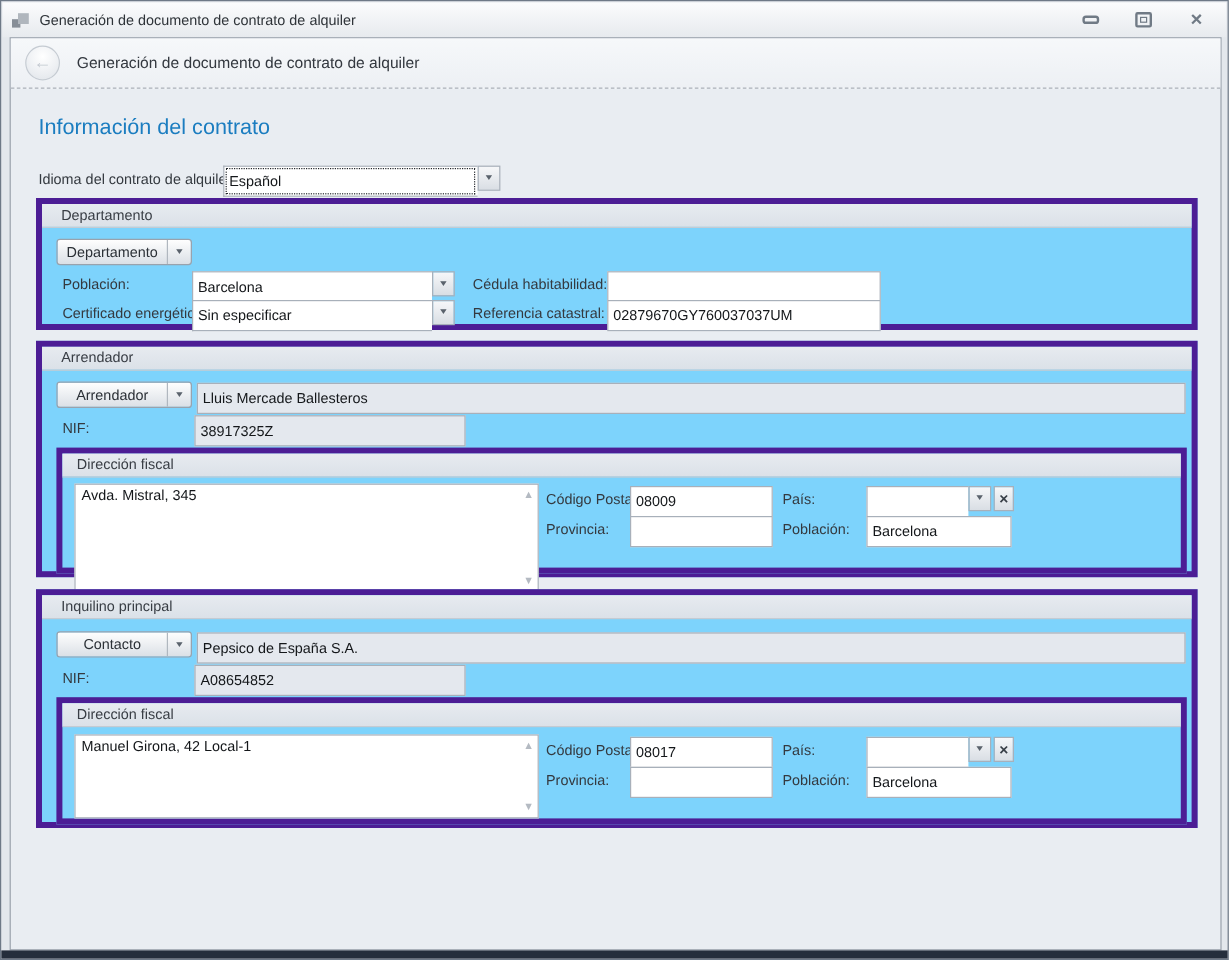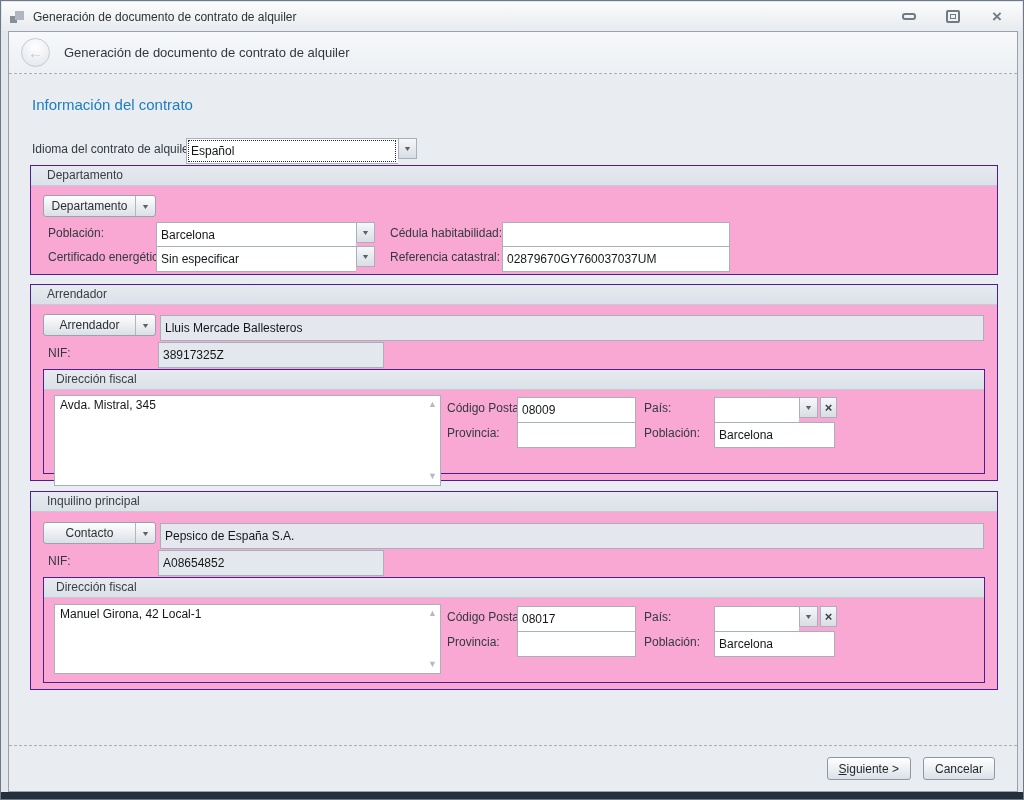--- a/index.html
+++ b/index.html
@@ -23,38 +23,38 @@
   .client{position:absolute;left:7px;top:30px;width:1010px;height:761px;background:#e9edf2;border:1px solid #99a1ab;box-sizing:border-box;}
   .bottom-strip{position:absolute;left:0;bottom:0;width:1024px;height:7px;background:#252e3c;}
 
   
   .hdr{position:absolute;left:0;top:0;width:100%;height:42px;background:linear-gradient(#f6f8fa,#edf0f4);border-bottom:1px dashed #a9afb7;box-sizing:border-box;display:flex;align-items:center;padding-left:12px;}
   .back{width:27px;height:27px;border-radius:50%;border:1px solid #c5cbd2;background:radial-gradient(circle at 50% 30%,#ffffff 0%,#e9ecf0 70%,#dfe3e8 100%);display:flex;align-items:center;justify-content:center;color:#c3c9d0;font-size:15px;font-weight:bold;margin-right:14px;}
   .hdr-title{font-size:13px;color:#33383f;}
 
   
   .content{position:absolute;left:0;top:43px;width:1010px;height:672px;}
-  .heading{position:absolute;left:23px;top:21px;font-size:15px;color:#1b7dc0;}
+  .heading{position:absolute;left:23px;top:21px;font-size:18px;color:#1b7dc0;}
   .lbl{position:absolute;font-size:12px;color:#34393f;white-space:nowrap;}
 
   .txt,.ro-field,.combo-editor{font-family:"Liberation Sans",sans-serif;font-size:12px;color:#14171a;border:1px solid #a8b0ba;box-sizing:border-box;height:21px;padding:12px 4px;}
   .txt{background:#ffffff;position:absolute;}
   .ro-field{background:#e4e8ee;position:absolute;}
 
   .combo{position:absolute;display:flex;height:21px;}
   .combo-editor{flex:1;background:#fff;border-right:none;min-width:0;}
   .combo-editor.dotted{outline:1px dotted #23272c;outline-offset:-3px;}
   .combo-arrow{width:19px;height:21px;background:linear-gradient(#f6f7f9,#d9dee4);border:1px solid #a8b0ba;display:flex;align-items:center;justify-content:center;box-sizing:border-box;}
   .combo-arrow span,.split-arrow span{font-size:7px;color:#5a626c;transform:scaleX(1.3);}
 
   .split-btn{position:absolute;display:flex;height:22px;border:1px solid #99a2ad;border-radius:3px;background:linear-gradient(#fefefe,#dbe0e6);overflow:hidden;box-sizing:border-box;cursor:default;}
   .split-main{flex:1;text-align:center;font-size:12px;color:#2b3036;line-height:20px;padding:0 6px;white-space:nowrap;}
   .split-arrow{width:19px;border-left:1px solid #b0b7bf;display:flex;align-items:center;justify-content:center;}
 
-  .grp{position:absolute;border:1px solid #4c1d95;background:#f9a8d4;box-sizing:border-box;}
+  .grp{position:absolute;border:5px solid #4c1d95;background:#7dd3fc;box-sizing:border-box;}
   .grp-hd{height:19px;background:linear-gradient(#e7ebf0,#dbe1e8);border-bottom:1px solid #c4cbd3;font-size:12px;color:#383d44;line-height:18px;padding-left:16px;}
   .subgrp .grp-hd{padding-left:12px;}
 
   .ta-wrap{position:absolute;background:#fff;border:1px solid #a8b0ba;box-sizing:border-box;}
   .ta-wrap textarea{width:100%;height:100%;border:none;outline:none;resize:none;background:transparent;font-family:"Liberation Sans",sans-serif;font-size:12px;color:#14171a;padding:2px 18px 2px 5px;box-sizing:border-box;}
   .sarr{position:absolute;right:3px;font-size:9px;color:#b4bac2;line-height:9px;}
   .sarr.up{top:4px;} .sarr.down{bottom:4px;}
 
   .xbtn{position:absolute;width:17px;height:21px;background:linear-gradient(#f6f7f9,#d9dee4);border:1px solid #a8b0ba;box-sizing:border-box;display:flex;align-items:center;justify-content:center;font-size:13px;font-weight:bold;color:#383f47;}
 
@@ -226,21 +226,17 @@
           <span class="lbl" style="left:403px;top:57px">Provincia:</span>
           <input class="txt" style="left: 473px; top: 53px; width: 119px;" value="">
 
           <span class="lbl" style="left:600px;top:57px">Población:</span>
           <input class="txt" style="left: 670px; top: 53px; width: 121px;" value="Barcelona">
         </div>
       </div>
 
     </div>
 
-    <div class="footer">
-      <button class="btn"><u>S</u><span>iguiente &gt;</span></button>
-      <button class="btn">Cancelar</button>
-    </div>
 
   </div>
 
   <div class="bottom-strip"></div>
 </div>
 
 </body></html>

